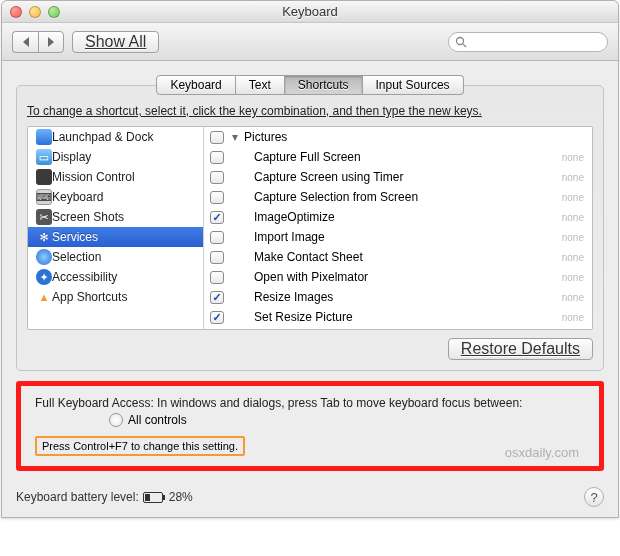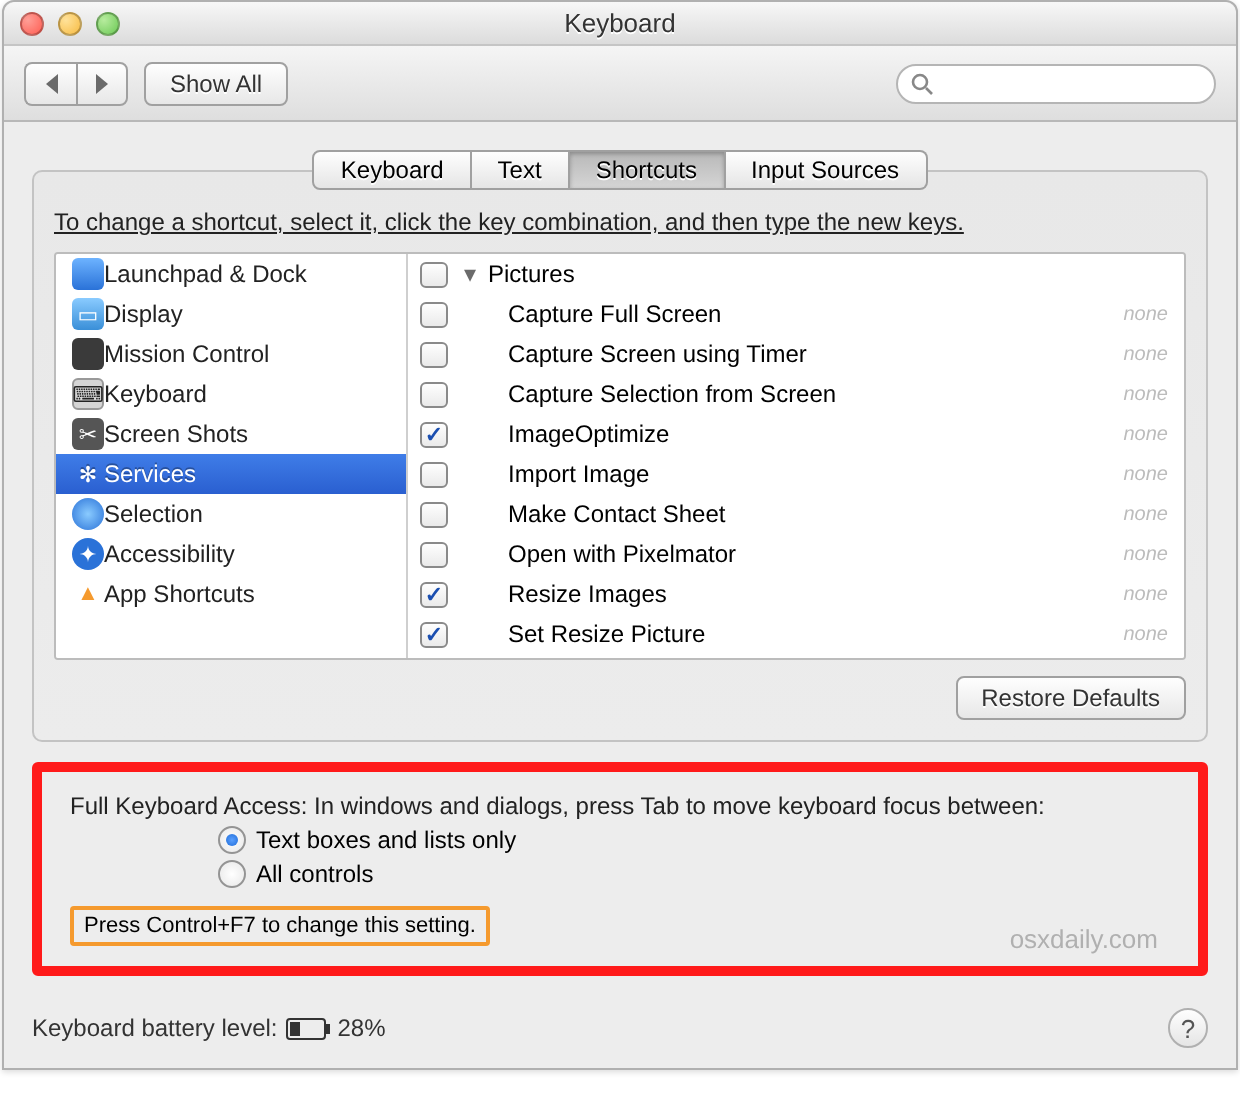--- a/index.html
+++ b/index.html
@@ -10,21 +10,21 @@
 .tlight { width: 12px; height: 12px; border-radius: 50%; border: 0.5px solid rgba(0,0,0,0.25); }
 .tlight.red { background: radial-gradient(circle at 30% 30%, #ff9f97, #ff5d52); }
 .tlight.yel { background: radial-gradient(circle at 30% 30%, #ffe29a, #f7bb42); }
 .tlight.grn { background: radial-gradient(circle at 30% 30%, #b7ec9e, #6cc955); }
 .wtitle { position: absolute; left: 0; right: 0; text-align: center; font-size: 13px; color: #333; text-shadow: 0 1px 0 #fff; pointer-events: none; }
 .toolbar { height: 38px; background: linear-gradient(#f5f5f5,#dedede); border-bottom: 1px solid #b8b8b8; display: flex; align-items: center; padding: 0 10px; gap: 8px; }
 .navgroup { display: flex; }
 .navbtn { width: 26px; height: 22px; background: linear-gradient(#fefefe,#e7e7e7); border: 1px solid #a0a0a0; display: flex; align-items: center; justify-content: center; color: #6a6a6a; }
 .navbtn.l { border-radius: 4px 0 0 4px; border-right: none; }
 .navbtn.r { border-radius: 0 4px 4px 0; }
-.btn { height: 22px; padding: 0 12px; background: linear-gradient(#fefefe,#e7e7e7); border: 1px solid #a0a0a0; border-radius: 4px; font-size: 12px; color: #333; text-shadow: 0 1px 0 #fff; display: flex; align-items: center; }
+.btn { height: 22px; padding: 0 12px; background: linear-gradient(#fefefe,#e7e7e7); border: 1px solid #a0a0a0; border-radius: 4px; font-size: 16px; color: #333; text-shadow: 0 1px 0 #fff; display: flex; align-items: center; text-decoration: underline; }
 .search { margin-left: auto; width: 160px; height: 20px; border: 1px solid #b5b5b5; border-radius: 10px; background: #fff; display: flex; align-items: center; padding: 0 6px; font-size: 11px; color: #999; }
 .search svg { margin-right: 3px; flex-shrink: 0; }
 
 .content { padding: 14px 14px 8px 14px; background: #ededed; }
 .tabrow { display: flex; justify-content: center; position: relative; z-index: 2; }
 .segtabs { display: flex; height: 20px; }
 .seg { padding: 0 13px; background: linear-gradient(#fefefe,#e5e5e5); border: 1px solid #a0a0a0; font-size: 12px; display: flex; align-items: center; text-shadow: 0 1px 0 #fff; }
 .seg:first-child { border-radius: 4px 0 0 4px; }
 .seg:last-child { border-radius: 0 4px 4px 0; }
 .seg + .seg { border-left: none; }
@@ -35,21 +35,21 @@
 .splitrow { display: flex; gap: 0; border: 1px solid #bcbcbc; border-radius: 2px; overflow: hidden; height: 204px; }
 .catlist { width: 176px; background: #fff; border-right: 1px solid #cfcfcf; overflow: hidden; }
 .catitem { display: flex; align-items: center; height: 20px; padding: 0 6px 0 8px; font-size: 12px; color: #222; gap: 0; }
 .catitem.sel { background: linear-gradient(#3f7de8,#2a5fd0); color: #fff; text-shadow: 0 -1px 0 rgba(0,0,0,0.3); }
 .caticon { width: 16px; height: 16px; border-radius: 3px; flex-shrink: 0; display: flex; align-items: center; justify-content: center; font-size: 11px; }
 
 .shortlist { flex: 1; background: #fff; overflow: hidden; font-size: 12px; position: relative; }
 .sitem { display: flex; align-items: center; height: 20px; padding: 0 8px 0 6px; }
 .sitem .cb { width: 14px; height: 13px; border: 1px solid #8a8a8a; border-radius: 3px; background: linear-gradient(#fefefe,#eaeaea); margin-right: 8px; display: flex; align-items: center; justify-content: center; font-size: 11px; color: #1b4fb0; flex-shrink: 0; font-weight: bold; }
 .sitem .lbl { flex: 1; }
-.sitem .sc { color: #bcbcbc; font-size: 10px; font-style: italic; }
+.sitem .sc { color: #bcbcbc; font-size: 10px; }
 .sitem .disc { width: 10px; color: #6b6b6b; margin-right: 2px; }
 .sitem.group .lbl { font-weight: normal; }
 .sitem.sub .lbl { padding-left: 22px; }
 
 .restore { display: flex; justify-content: flex-end; margin-top: 8px; }
 
 .highlight-red { border: 5px solid #ff1a1a; border-radius: 3px; padding: 10px 14px 10px 14px; margin-top: 10px; position: relative; }
 .fka-label { font-size: 12px; color: #222; margin-bottom: 3px; }
 .radio-row { display: flex; align-items: center; gap: 5px; padding-left: 74px; margin: 3px 0; font-size: 12px; }
 .radio { width: 14px; height: 14px; border: 1px solid #949494; border-radius: 50%; background: radial-gradient(#fff,#e7e7e7); display: flex; align-items: center; justify-content: center; }
@@ -206,24 +206,20 @@
         </div>
       </div>
 
       <div class="restore">
         <div class="btn">Restore Defaults</div>
       </div>
     </div>
 
     <div class="highlight-red">
       <div class="fka-label">Full Keyboard Access: In windows and dialogs, press Tab to move keyboard focus between:</div>
-      <div class="radio-row">
-        <span class="radio on"></span>
-        <span>Text boxes and lists only</span>
-      </div>
       <div class="radio-row">
         <span class="radio"></span>
         <span>All controls</span>
       </div>
       <div class="highlight-orange">Press Control+F7 to change this setting.</div>
       <div class="watermark">osxdaily.com</div>
     </div>
   </div>
 
   <div class="footer">

